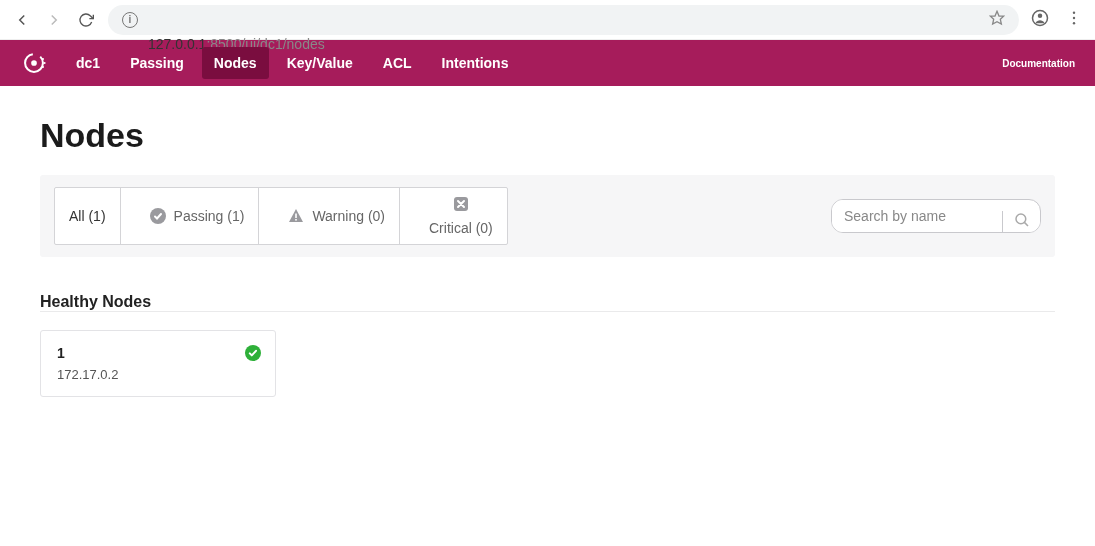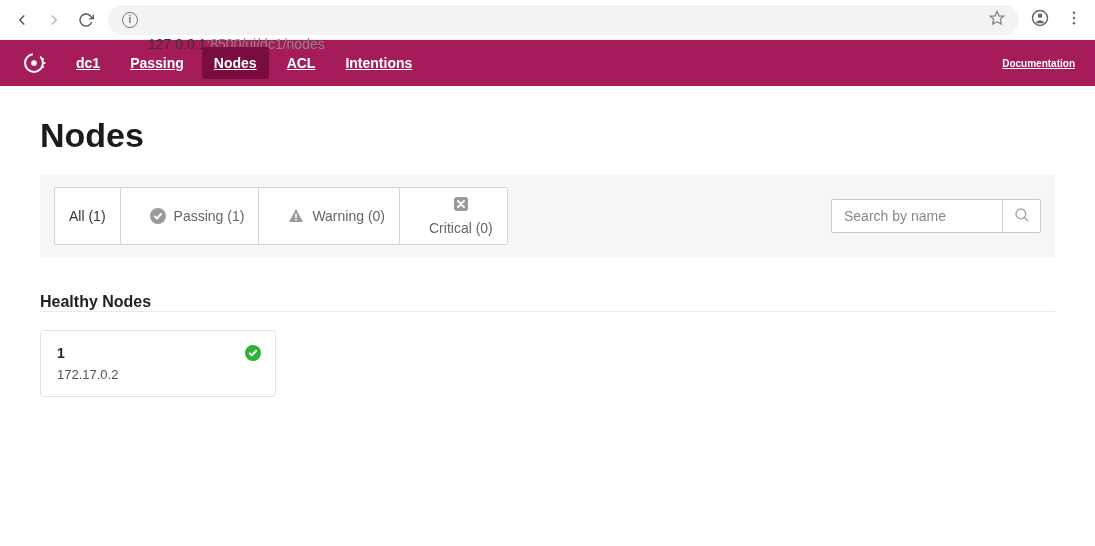--- a/index.html
+++ b/index.html
@@ -10,39 +10,39 @@
     .nav-btn { width: 20px; height: 20px; display: flex; align-items: center; justify-content: center; color: #555; cursor: pointer; }
     .nav-btn.disabled { color: #bbb; cursor: default; }
     .addr-bar { flex: 1; display: flex; align-items: center; background: #f1f3f4; border-radius: 16px; padding: 4px 14px; height: 30px; color: #555; font-size: 14px; gap: 10px; }
     .addr-info { width: 16px; height: 16px; border-radius: 50%; border: 1.5px solid #777; display: inline-flex; align-items: center; justify-content: center; font-size: 10px; font-weight: bold; color: #777; }
     .addr-text { flex: 1; color: #333; margin-top: 48px; }
     .addr-text .dim { color: #888; }
     .right-icons { display: flex; align-items: center; gap: 16px; color: #666; }
     .right-icons svg { width: 18px; height: 18px; }
 
     
-    .topnav { background: #a61c5b; height: 46px; display: flex; align-items: center; padding: 0 20px; color: #fff; gap: 6px; text-decoration: underline; }
+    .topnav { background: #a61c5b; height: 46px; display: flex; align-items: center; padding: 0 20px; color: #fff; gap: 6px; }
     .logo { width: 28px; height: 28px; display: flex; align-items: center; justify-content: center; margin-right: 10px; }
     .nav-item { padding: 8px 12px; font-weight: 600; font-size: 14px; color: #fff; cursor: pointer; border-radius: 3px; }
     .nav-item.active { background: #7a0d3f; }
     .nav-spacer { flex: 1; }
     .doc-link { font-weight: 600; font-size: 10px; color: #fff; cursor: pointer; }
 
     
     .content { padding: 30px 40px; max-width: 1095px; }
     h1.page-title { font-size: 34px; font-weight: 700; color: #1b1b1b; margin-bottom: 20px; }
 
     .filter-bar { background: #f6f6f7; border-radius: 3px; padding: 12px 14px; display: flex; align-items: center; gap: 0; }
     .filter-tabs { display: flex; border: 1px solid #d4d4d7; border-radius: 2px; background: #fff; overflow: hidden; gap: 15px; }
     .filter-tab { display: flex; align-items: center; gap: 8px; padding: 8px 14px; font-size: 14px; color: #666; border-right: 1px solid #d4d4d7; cursor: pointer; }
     .filter-tab:last-child { border-right: none; flex-direction: column; }
     .filter-tab.sel { color: #333; }
     .filter-icn { width: 16px; height: 16px; display: inline-flex; align-items: center; justify-content: center; }
     .filter-spacer { flex: 1; }
-    .search-wrap { display: flex; border: 1px solid #c9c9cd; border-radius: 2px; background: #fff; overflow: hidden; }
+    .search-wrap { display: flex; border: 1px solid #c9c9cd; border-radius: 12px; background: #fff; overflow: hidden; align-items: flex-end; }
     .search-input { border: none; padding: 8px 12px; font-size: 14px; width: 170px; outline: none; }
     .search-input::placeholder { color: #888; }
     .search-btn { width: 38px; border: none; border-left: 1px solid #c9c9cd; background: #fff; display: flex; align-items: center; justify-content: center; cursor: pointer; color: #aaa; }
 
     .section-title { font-size: 16px; font-weight: 600; color: #222; margin-top: 36px; padding-bottom: 0; border-bottom: 1px solid #eaeaeb; }
     .cards { margin-top: 18px; display: flex; gap: 16px; }
     .node-card { width: 236px; border: 1px solid #e3e3e6; border-radius: 3px; padding: 14px 16px; cursor: pointer; position: relative; }
     .node-card .node-name { font-weight: 600; font-size: 14px; color: #222; margin-bottom: 6px; }
     .node-card .node-ip { font-size: 13px; color: #555; }
     .node-card .status-ok { position: absolute; top: 14px; right: 14px; width: 16px; height: 16px; }
@@ -102,20 +102,21 @@
         <circle cx="16" cy="16" r="11" fill="none" stroke="#fff" stroke-width="2.5" stroke-dasharray="50 10"></circle>
         <circle cx="16" cy="16" r="3.5" fill="#fff"></circle>
         <circle cx="27" cy="11" r="1.3" fill="#fff"></circle>
         <circle cx="29" cy="16" r="1.3" fill="#fff"></circle>
         <circle cx="27" cy="21" r="1.3" fill="#fff"></circle>
       </svg>
   </div>
   <div class="nav-item">dc1</div>
   <div class="nav-item">Passing</div>
   <div class="nav-item active">Nodes</div>
+  <div class="nav-item">Key/Value</div>
   <div class="nav-item">ACL</div>
   <div class="nav-item">Intentions</div>
   <div class="nav-spacer"></div>
   <div class="doc-link">Documentation</div>
 </div>
 
 <div class="content">
   <h1 class="page-title">Nodes</h1>
 
   <div class="filter-bar">

